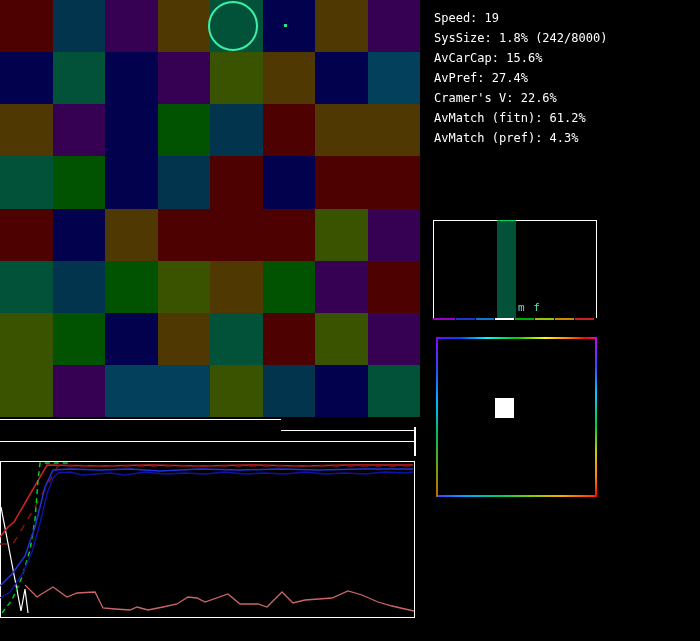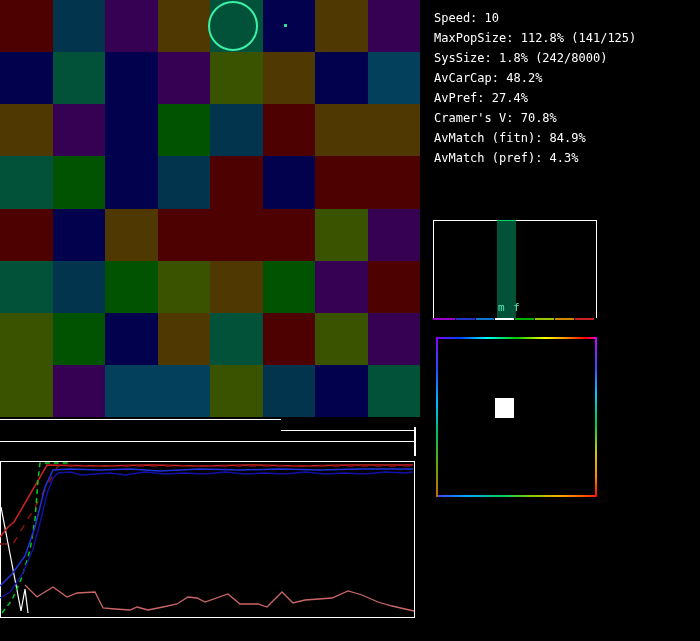--- a/index.html
+++ b/index.html
@@ -115,26 +115,26 @@
     <div class="cell" style="background: rgb(2, 81, 57);"></div>
   </div>
 <div id="circle" style="border-color: rgb(60, 240, 168);"></div>
 <div id="dot" style="background: rgb(46, 224, 142);"></div>
 
 <div class="hline" id="gaugeA"></div>
 <div class="hline" id="gaugeB"></div>
 <div class="hline" id="gaugeC"></div>
 <div id="gaugeTick"></div>
 
-<div id="stats" style="color: rgb(255, 255, 255);"><div>Speed: 10</div><div>MaxPopSize: 112.8% (141/125)</div><div>SysSize: 1.8% (242/8000)</div><div>AvCarCap: 48.2%</div><div>AvPref: 27.4%</div><div>Cramer's V: 70.8%</div><div>AvMatch (fitn): 84.9%</div><div>AvMatch (pref): 4.3%</div></div>
+<div id="stats" style="color: rgb(255, 255, 255);"><div>Speed: 19</div><div>SysSize: 1.8% (242/8000)</div><div>AvCarCap: 15.6%</div><div>AvPref: 27.4%</div><div>Cramer's V: 22.6%</div><div>AvMatch (fitn): 61.2%</div><div>AvMatch (pref): 4.3%</div></div>
 
 <div id="histo">
   <div id="histoBar" style="background: rgb(2, 81, 57);"></div>
   <div id="histoCap" style="background: rgb(0, 217, 102);"></div>
-  <div id="histoLabel" style="color: rgb(85, 232, 184);">m f</div>
+  <div id="histoLabel" style="color: rgb(85, 232, 184); margin-left: 20px;">m f</div>
   <div id="hueStrip">
       <div style="background: rgb(153, 1, 204); width: 22px;"></div>
       <div style="background: rgb(35, 51, 204); width: 19px;"></div>
       <div style="background: rgb(17, 119, 204); width: 18px;"></div>
       <div style="background: rgb(255, 255, 255); width: 19px;"></div>
       <div style="background: rgb(1, 177, 1); width: 19px;"></div>
       <div style="background: rgb(154, 195, 1); width: 19px;"></div>
       <div style="background: rgb(208, 136, 1); width: 19px;"></div>
       <div style="background: rgb(204, 34, 34); width: 19px;"></div>
     </div>

